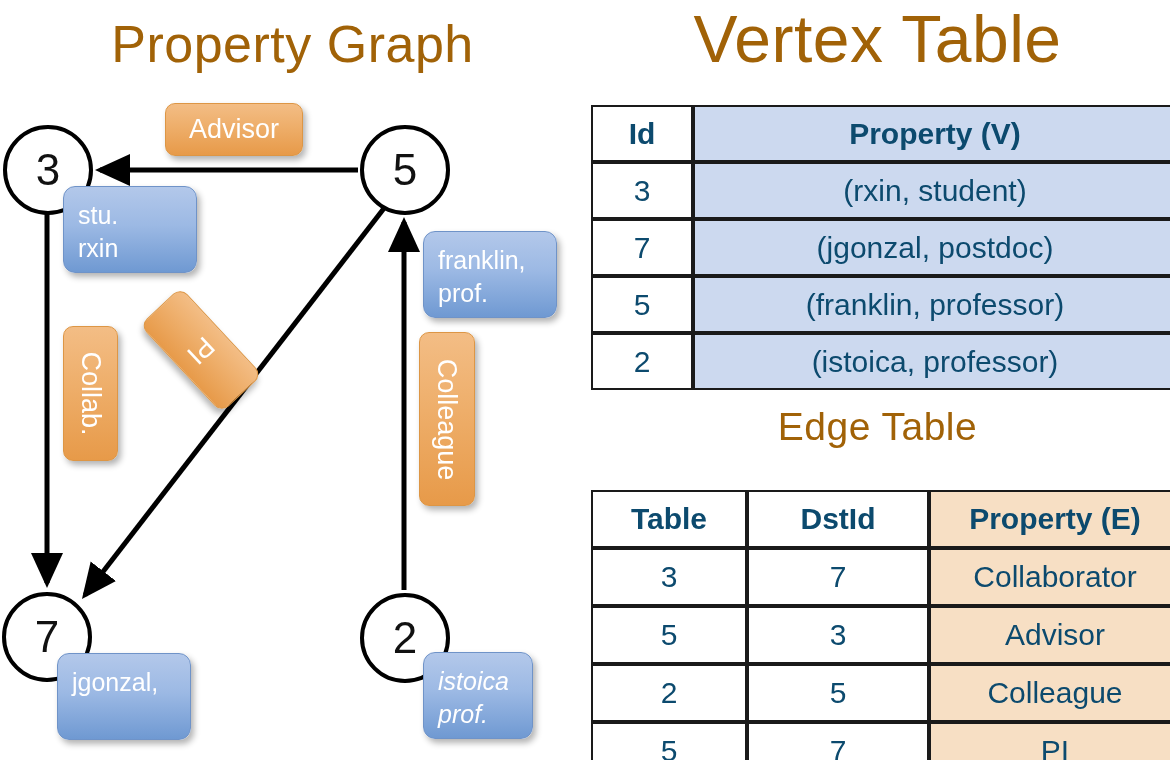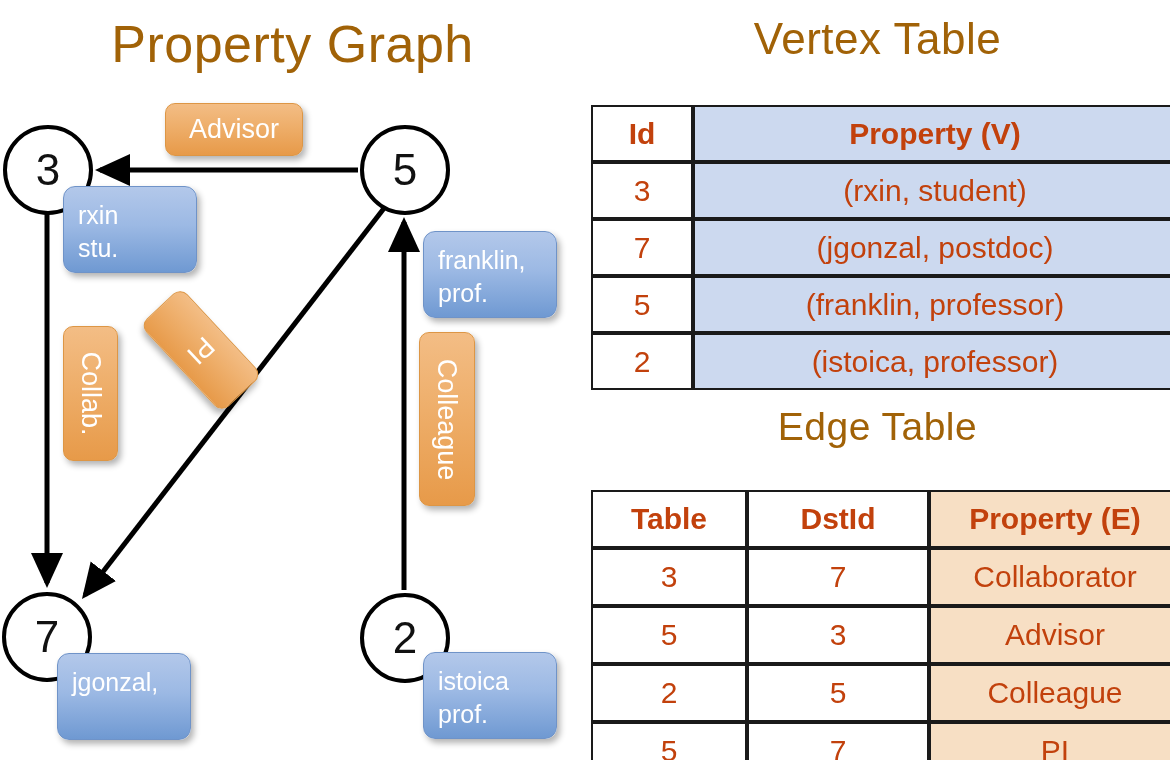--- a/index.html
+++ b/index.html
@@ -27,21 +27,21 @@
   }
   #title-property-graph {
     left: 0; top: 14px; width: 585px;
     text-align: center;
     font-size: 52px;
     line-height: 60px;
   }
   #title-vertex-table {
     left: 585px; top: 10px; width: 585px;
     text-align: center;
-    font-size: 44px;
+    font-size: 66px;
     line-height: 58px;
   }
   #title-edge-table {
     left: 585px; top: 398px; width: 585px;
     text-align: center;
     font-size: 39px;
     line-height: 58px;
   }
 
   
@@ -93,21 +93,21 @@
     font-size: 25px;
     line-height: 33px;
     font-weight: 300;
     padding: 12px 0 0 14px;
     z-index: 4;
     font-family: "Liberation Sans", sans-serif;
   }
   #prop-box-3 { left: 63px;  top: 186px; width: 134px; height: 87px; }
   #prop-box-5 { left: 423px; top: 187px; width: 134px; height: 87px; margin-top: 44px; }
   #prop-box-7 { left: 57px;  top: 653px; width: 134px; height: 87px; }
-  #prop-box-2 { left: 423px; top: 652px; width: 134px; height: 87px; }
+  #prop-box-2 { left: 423px; top: 652px; width: 110px; height: 87px; font-style: italic; }
   .prop-line { display: block; }
 
   
   .edge-label {
     position: absolute;
     border-radius: 10px;
     background: linear-gradient(to bottom, #f3bd85 0%, #eeae6a 45%, #e79a49 100%);
     border: 1px solid #dd9645;
     box-shadow: 3px 4px 6px rgba(0,0,0,0.30);
     box-sizing: border-box;
@@ -152,21 +152,21 @@
     position: absolute;
     border-collapse: separate;
     border-spacing: 0;
     table-layout: fixed;
     font-family: "Liberation Sans", sans-serif;
   }
   .data-table td, .data-table th {
     border: 2px solid #1a1a1a;
     text-align: center;
     font-weight: 300;
-    color: #c2410c;
+    color: #0c4a6e;
     padding: 0;
     background: #ffffff;
   }
   .data-table th {
     font-weight: bold;
   }
 
   #vertex-table {
     left: 591px; top: 105px;
     width: 578px; height: 267px;
@@ -221,22 +221,22 @@
     <span>5</span>
   </div>
   <div class="vertex-node" id="node-7">
     <span>7</span>
   </div>
   <div class="vertex-node" id="node-2">
     <span>2</span>
   </div>
 
   <div class="prop-box" id="prop-box-3">
+    <span class="prop-line">stu.</span>
     <span class="prop-line">rxin</span>
-    <span class="prop-line">stu.</span>
   </div>
   <div class="prop-box" id="prop-box-5">
     <span class="prop-line">franklin,</span>
     <span class="prop-line">prof.</span>
   </div>
   <div class="prop-box" id="prop-box-7">
     <span class="prop-line">jgonzal,</span>
   </div>
   <div class="prop-box" id="prop-box-2">
     <span class="prop-line">istoica</span>

